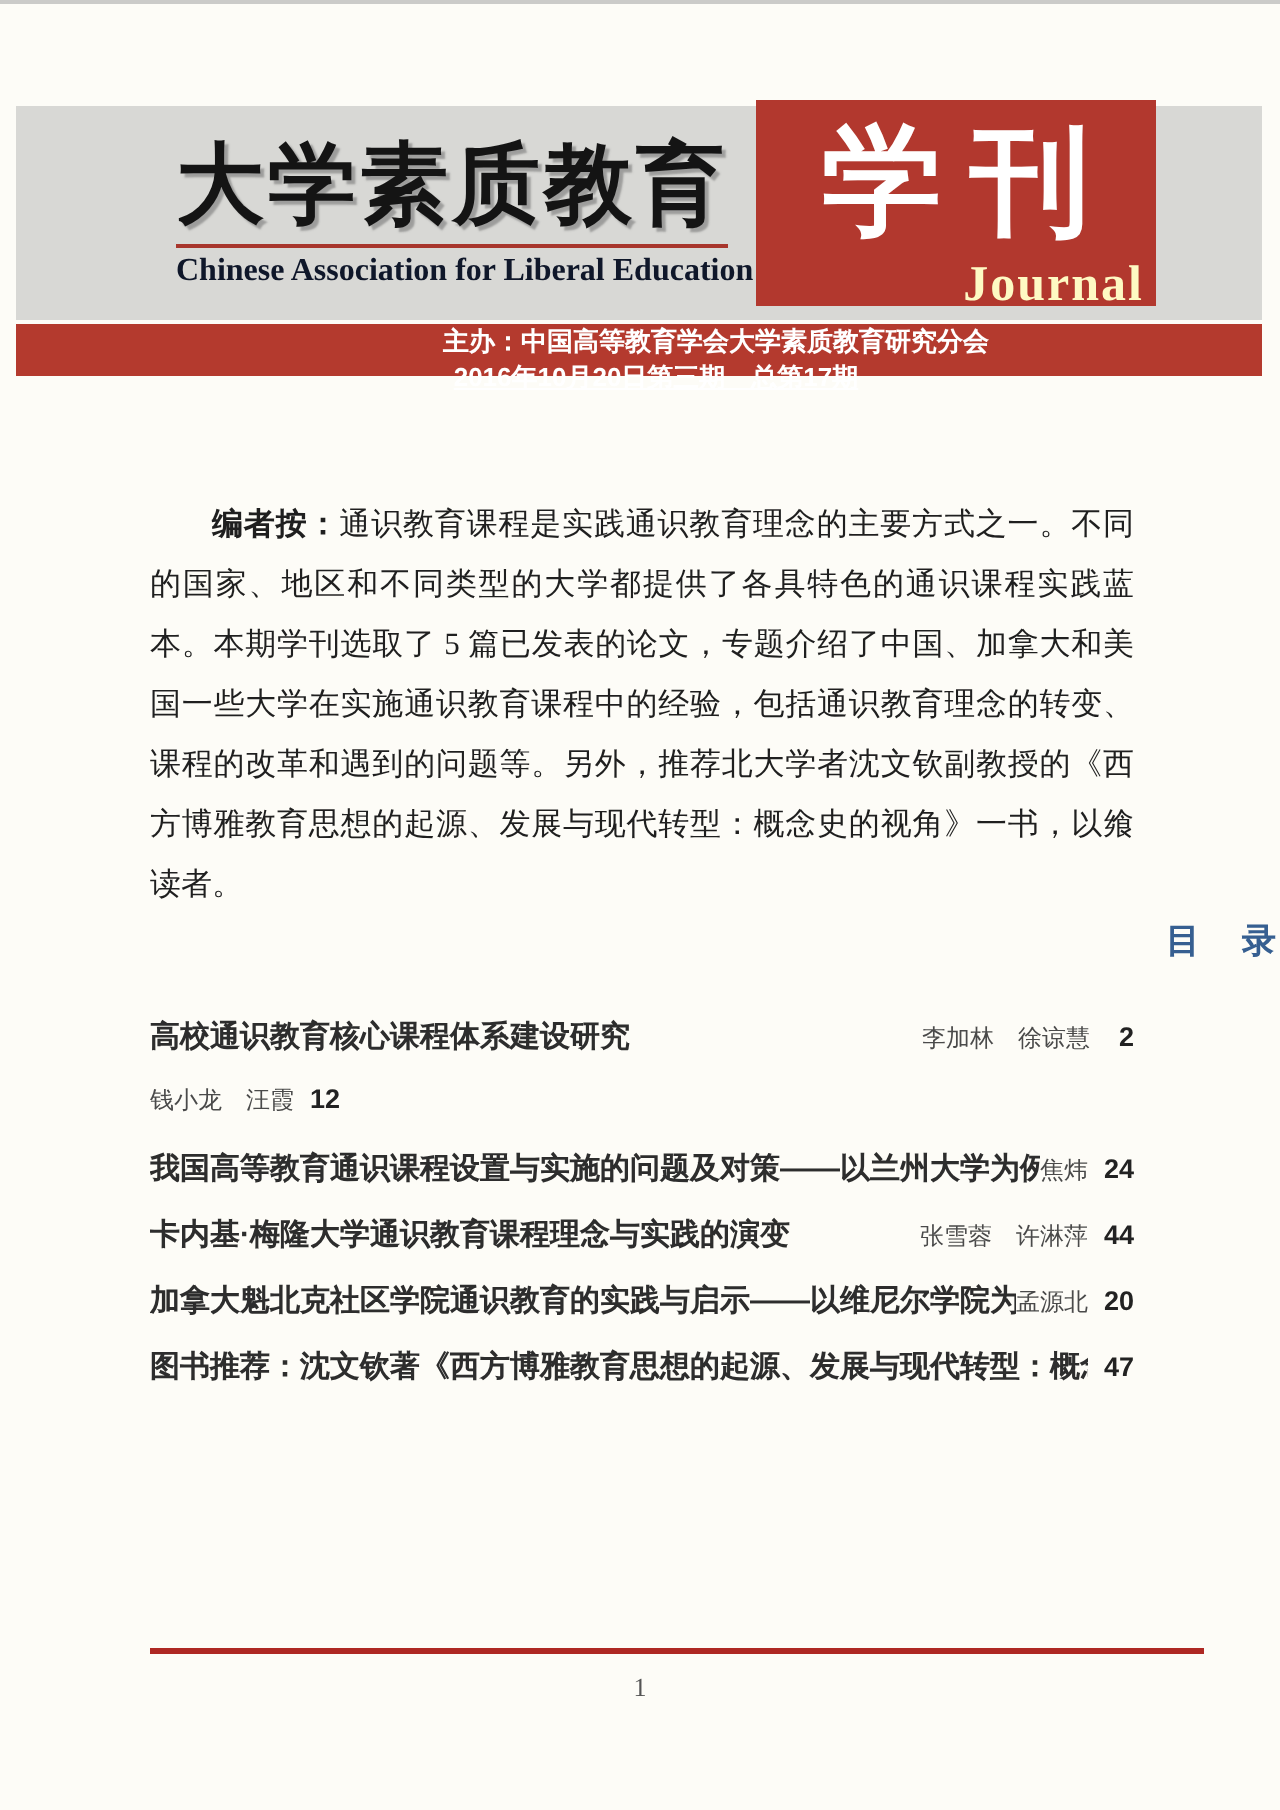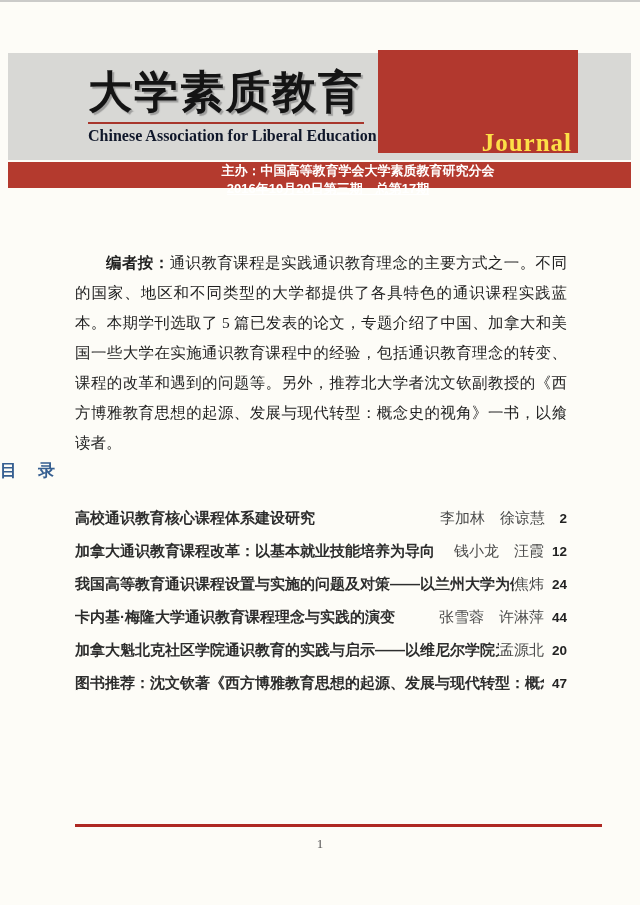--- a/index.html
+++ b/index.html
@@ -40,59 +40,59 @@
   }
   .journal-cn {
     position:absolute; left:0; top:10px; width:100%; text-align:center;
     font-family:"Liberation Serif","DejaVu Serif",serif;
     font-weight:bold; font-size:60px; line-height:1.05; color:#ffffff;
     letter-spacing:14px; text-indent:14px; white-space:nowrap;
   }
   .journal-en {
     position:absolute; right:6px; bottom:-4px;
     font-family:"Liberation Serif","DejaVu Serif",serif;
-    font-weight:bold; font-size:25px; color:#fde047; letter-spacing:1px;
+    font-weight:bold; font-size:25px; color:#fef9c3; letter-spacing:1px;
   }
   
   .info-bar {
     position:absolute; left:8px; top:162px; width:623px; height:26px;
     background:#b43a2e; color:#ffffff;
     font-family:"Liberation Sans","DejaVu Sans",sans-serif;
     font-weight:bold; font-size:13px;
     display:flex; align-items:center;flex-direction:column;
   }
   .info-bar .organizer { margin-left:77px; white-space:nowrap; }
   .info-bar .issue { margin-left:17px; white-space:nowrap;text-decoration:underline; }
   
   .editors-note {
     position:absolute; left:75px; top:248px; width:492px;
     font-size:15.5px; line-height:30px; color:#1f1f1f;
     text-align:justify; text-indent:31px;
   }
   .editors-note .lead { font-weight:bold; }
   
   .toc-heading {
-    position:absolute; left:0; top:459px; width:640px; text-align:left;
+    position:absolute; left:0; top:459px; width:640px; text-align:right;
     font-family:"Liberation Sans","DejaVu Sans",sans-serif;
     font-weight:bold; font-size:17px; color:#365f91; letter-spacing:2px;
   }
   .toc { position:absolute; left:75px; top:509px; width:492px; }
   .toc-row {
     display:flex; align-items:baseline; height:33px;
   }
   .toc-title {
     flex:1 1 auto;
     font-family:"Liberation Sans","DejaVu Sans",sans-serif;
     font-weight:600; font-size:15px; color:#2d2d2d; white-space:nowrap;
     overflow:hidden;
   }
   .toc-right { flex:0 0 auto; display:flex; align-items:baseline; }
   .toc-authors {
     font-family:"Liberation Serif","DejaVu Serif",serif;
-    font-size:15px; color:#4a4a4a; white-space:nowrap;
+    font-size:12px; color:#4a4a4a; white-space:nowrap;
   }
   .toc-page {
     font-family:"Liberation Sans","DejaVu Sans",sans-serif;
     font-weight:bold; font-size:13.5px; color:#222222; margin-left:8px;
     min-width:14px; text-align:right;
   }
   
   .bottom-rule {
     position:absolute; left:75px; top:824px; width:527px; height:3px;
     background:#ae2823;
@@ -111,20 +111,21 @@
 
   <div class="band">
     <div class="masthead-left">
       <div class="cn-title">大学素质教育</div>
       <div class="title-rule"></div>
       <div class="en-title">Chinese Association for Liberal Education</div>
     </div>
   </div>
 
   <div class="journal-box">
+    <div class="journal-cn">学刊</div>
     <div class="journal-en">Journal</div>
   </div>
 
   <div class="info-bar">
     <span class="organizer">主办：中国高等教育学会大学素质教育研究分会</span>
     <span class="issue">2016年10月20日第三期　总第17期</span>
   </div>
 
   <p class="editors-note"><span class="lead">编者按：</span><span>通识教育课程是实践通识教育理念的主要方式之一。不同的国家、地区和不同类型的大学都提供了各具特色的通识课程实践蓝本。本期学刊选取了 5 篇已发表的论文，专题介绍了中国、加拿大和美国一些大学在实施通识教育课程中的经验，包括通识教育理念的转变、课程的改革和遇到的问题等。另外，推荐北大学者沈文钦副教授的《西方博雅教育思想的起源、发展与现代转型：概念史的视角》一书，以飨读者。</span></p>
 
@@ -132,21 +133,20 @@
 
   <div class="toc">
     <div class="toc-row">
       <span class="toc-title">高校通识教育核心课程体系建设研究</span>
       <span class="toc-right">
         <span class="toc-authors">李加林　徐谅慧</span>
         <span class="toc-page">2</span>
       </span>
     </div>
     <div class="toc-row">
-      <span class="toc-title">加拿大通识教育课程改革：以基本就业技能培养为导向</span>
       <span class="toc-right">
         <span class="toc-authors">钱小龙　汪霞</span>
         <span class="toc-page">12</span>
       </span>
     </div>
     <div class="toc-row">
       <span class="toc-title">我国高等教育通识课程设置与实施的问题及对策——以兰州大学为例</span>
       <span class="toc-right">
         <span class="toc-authors">焦炜</span>
         <span class="toc-page">24</span>

